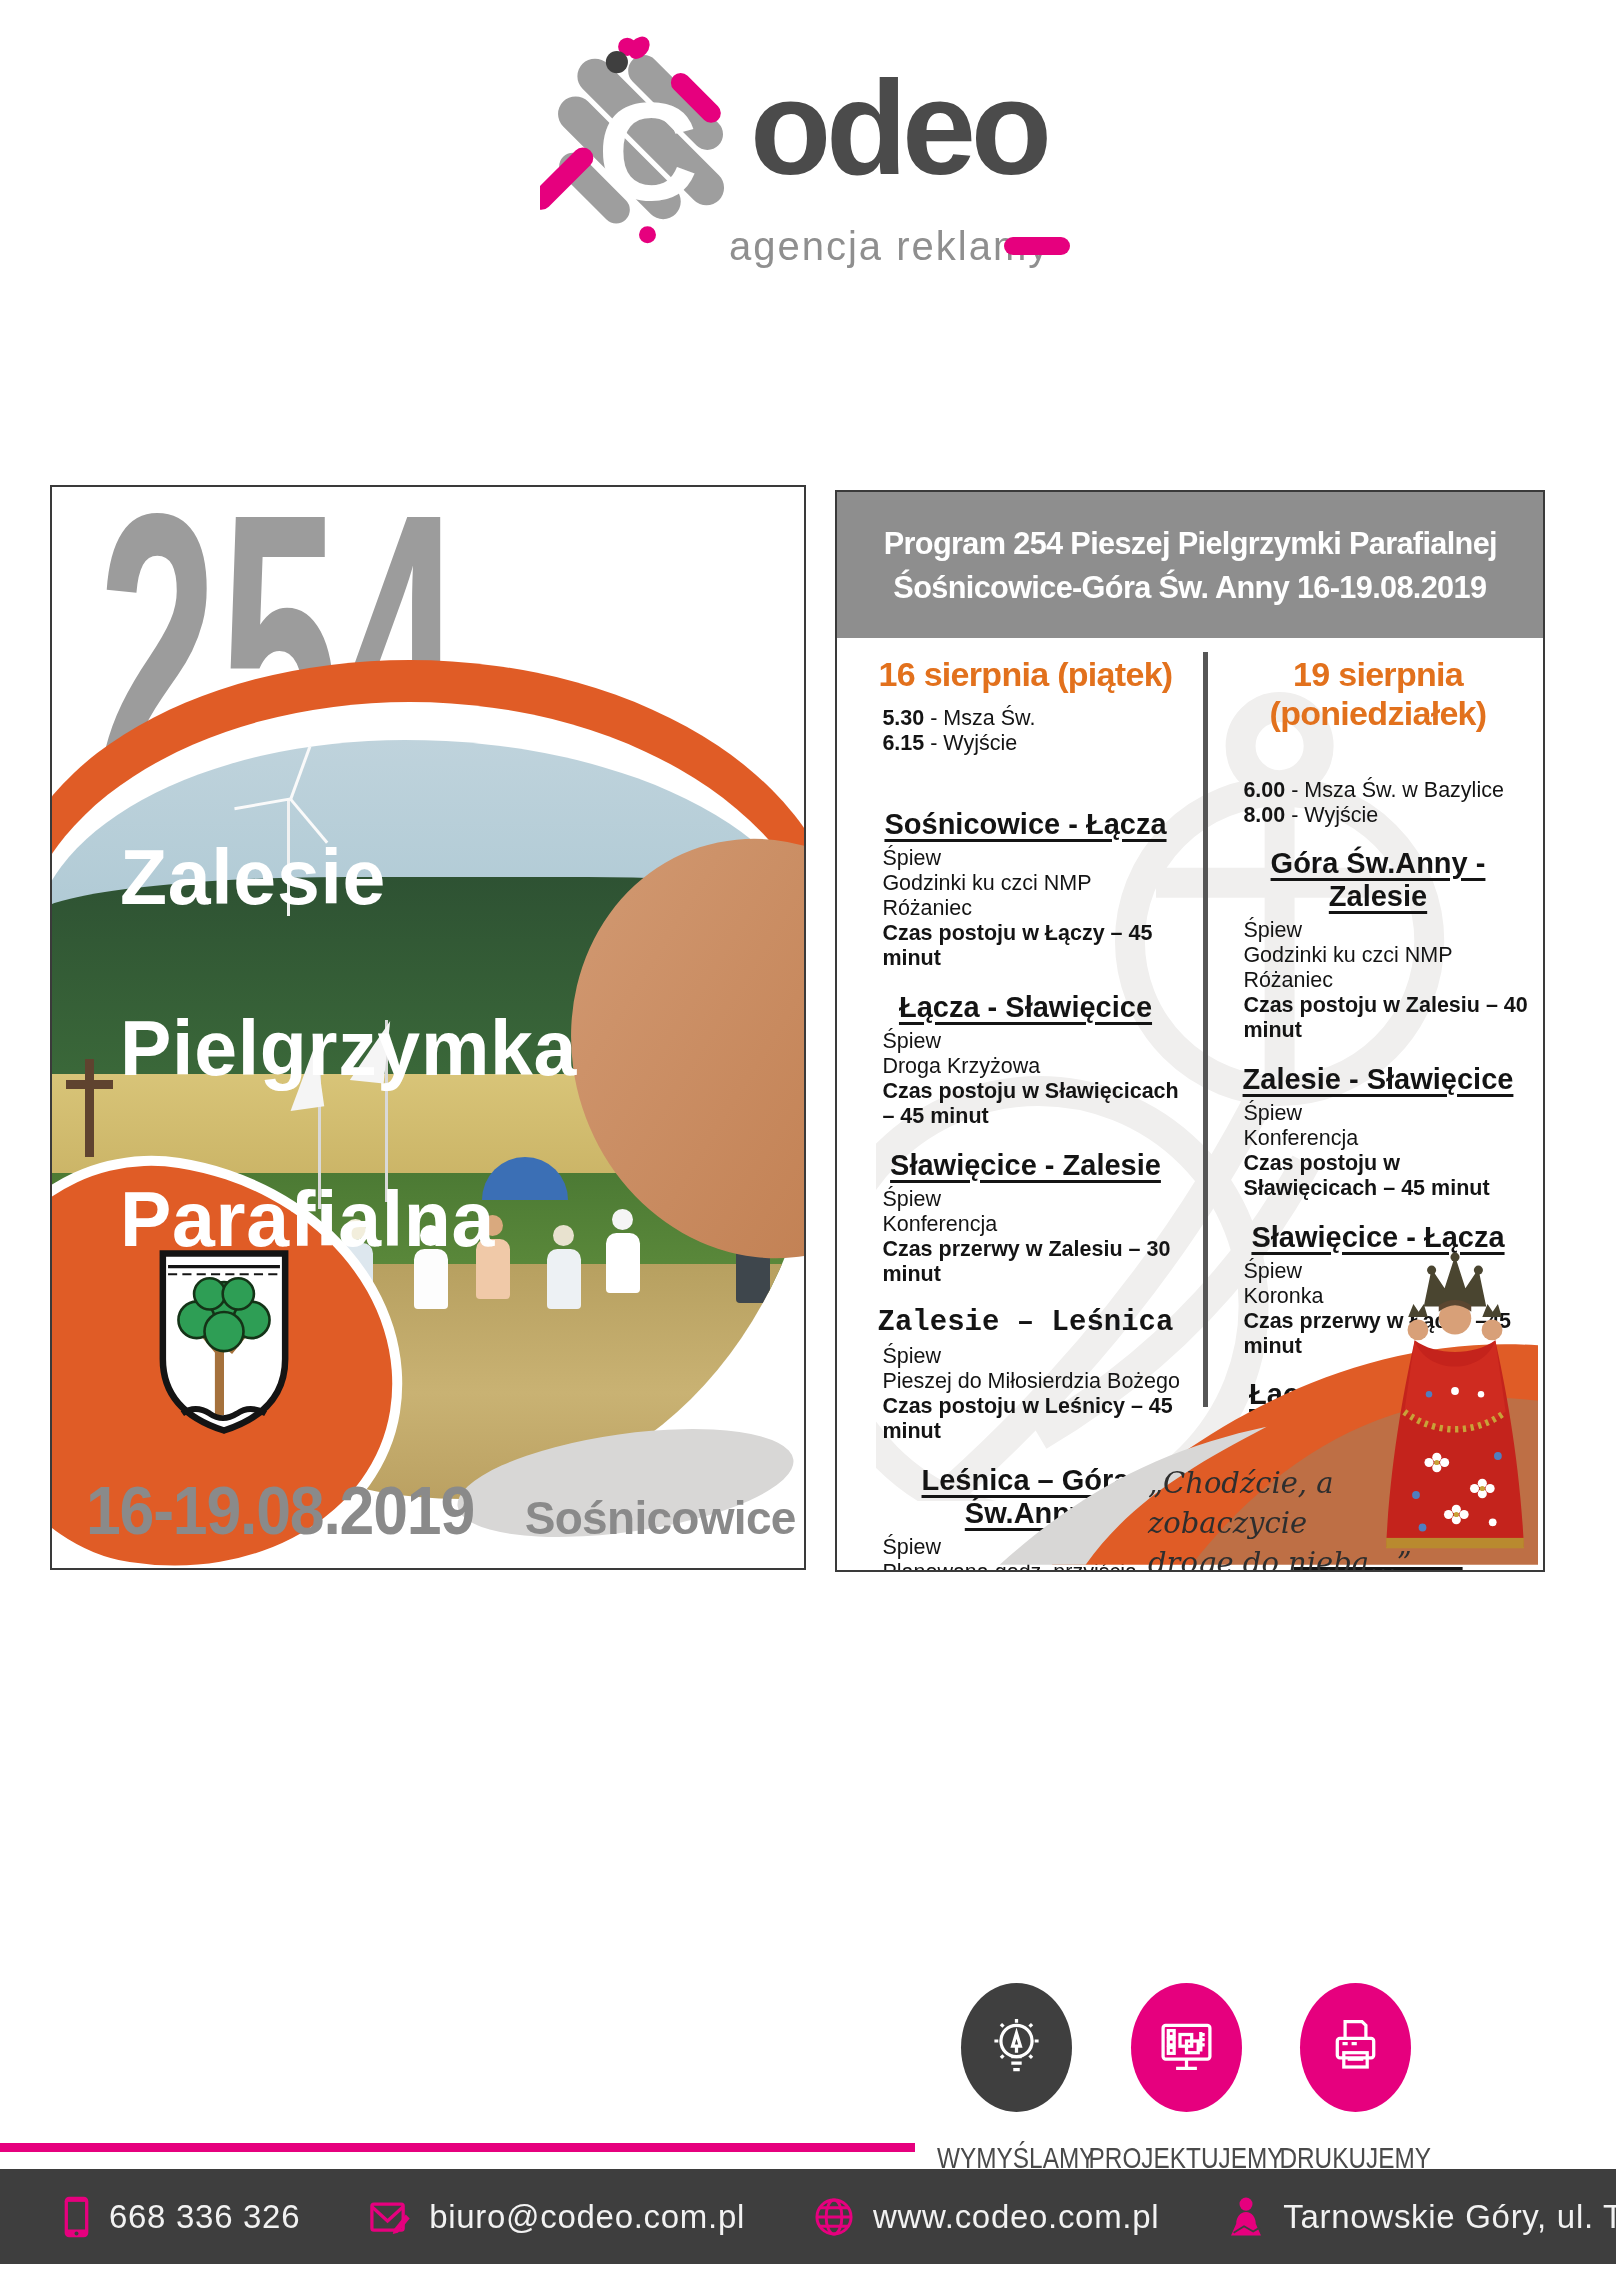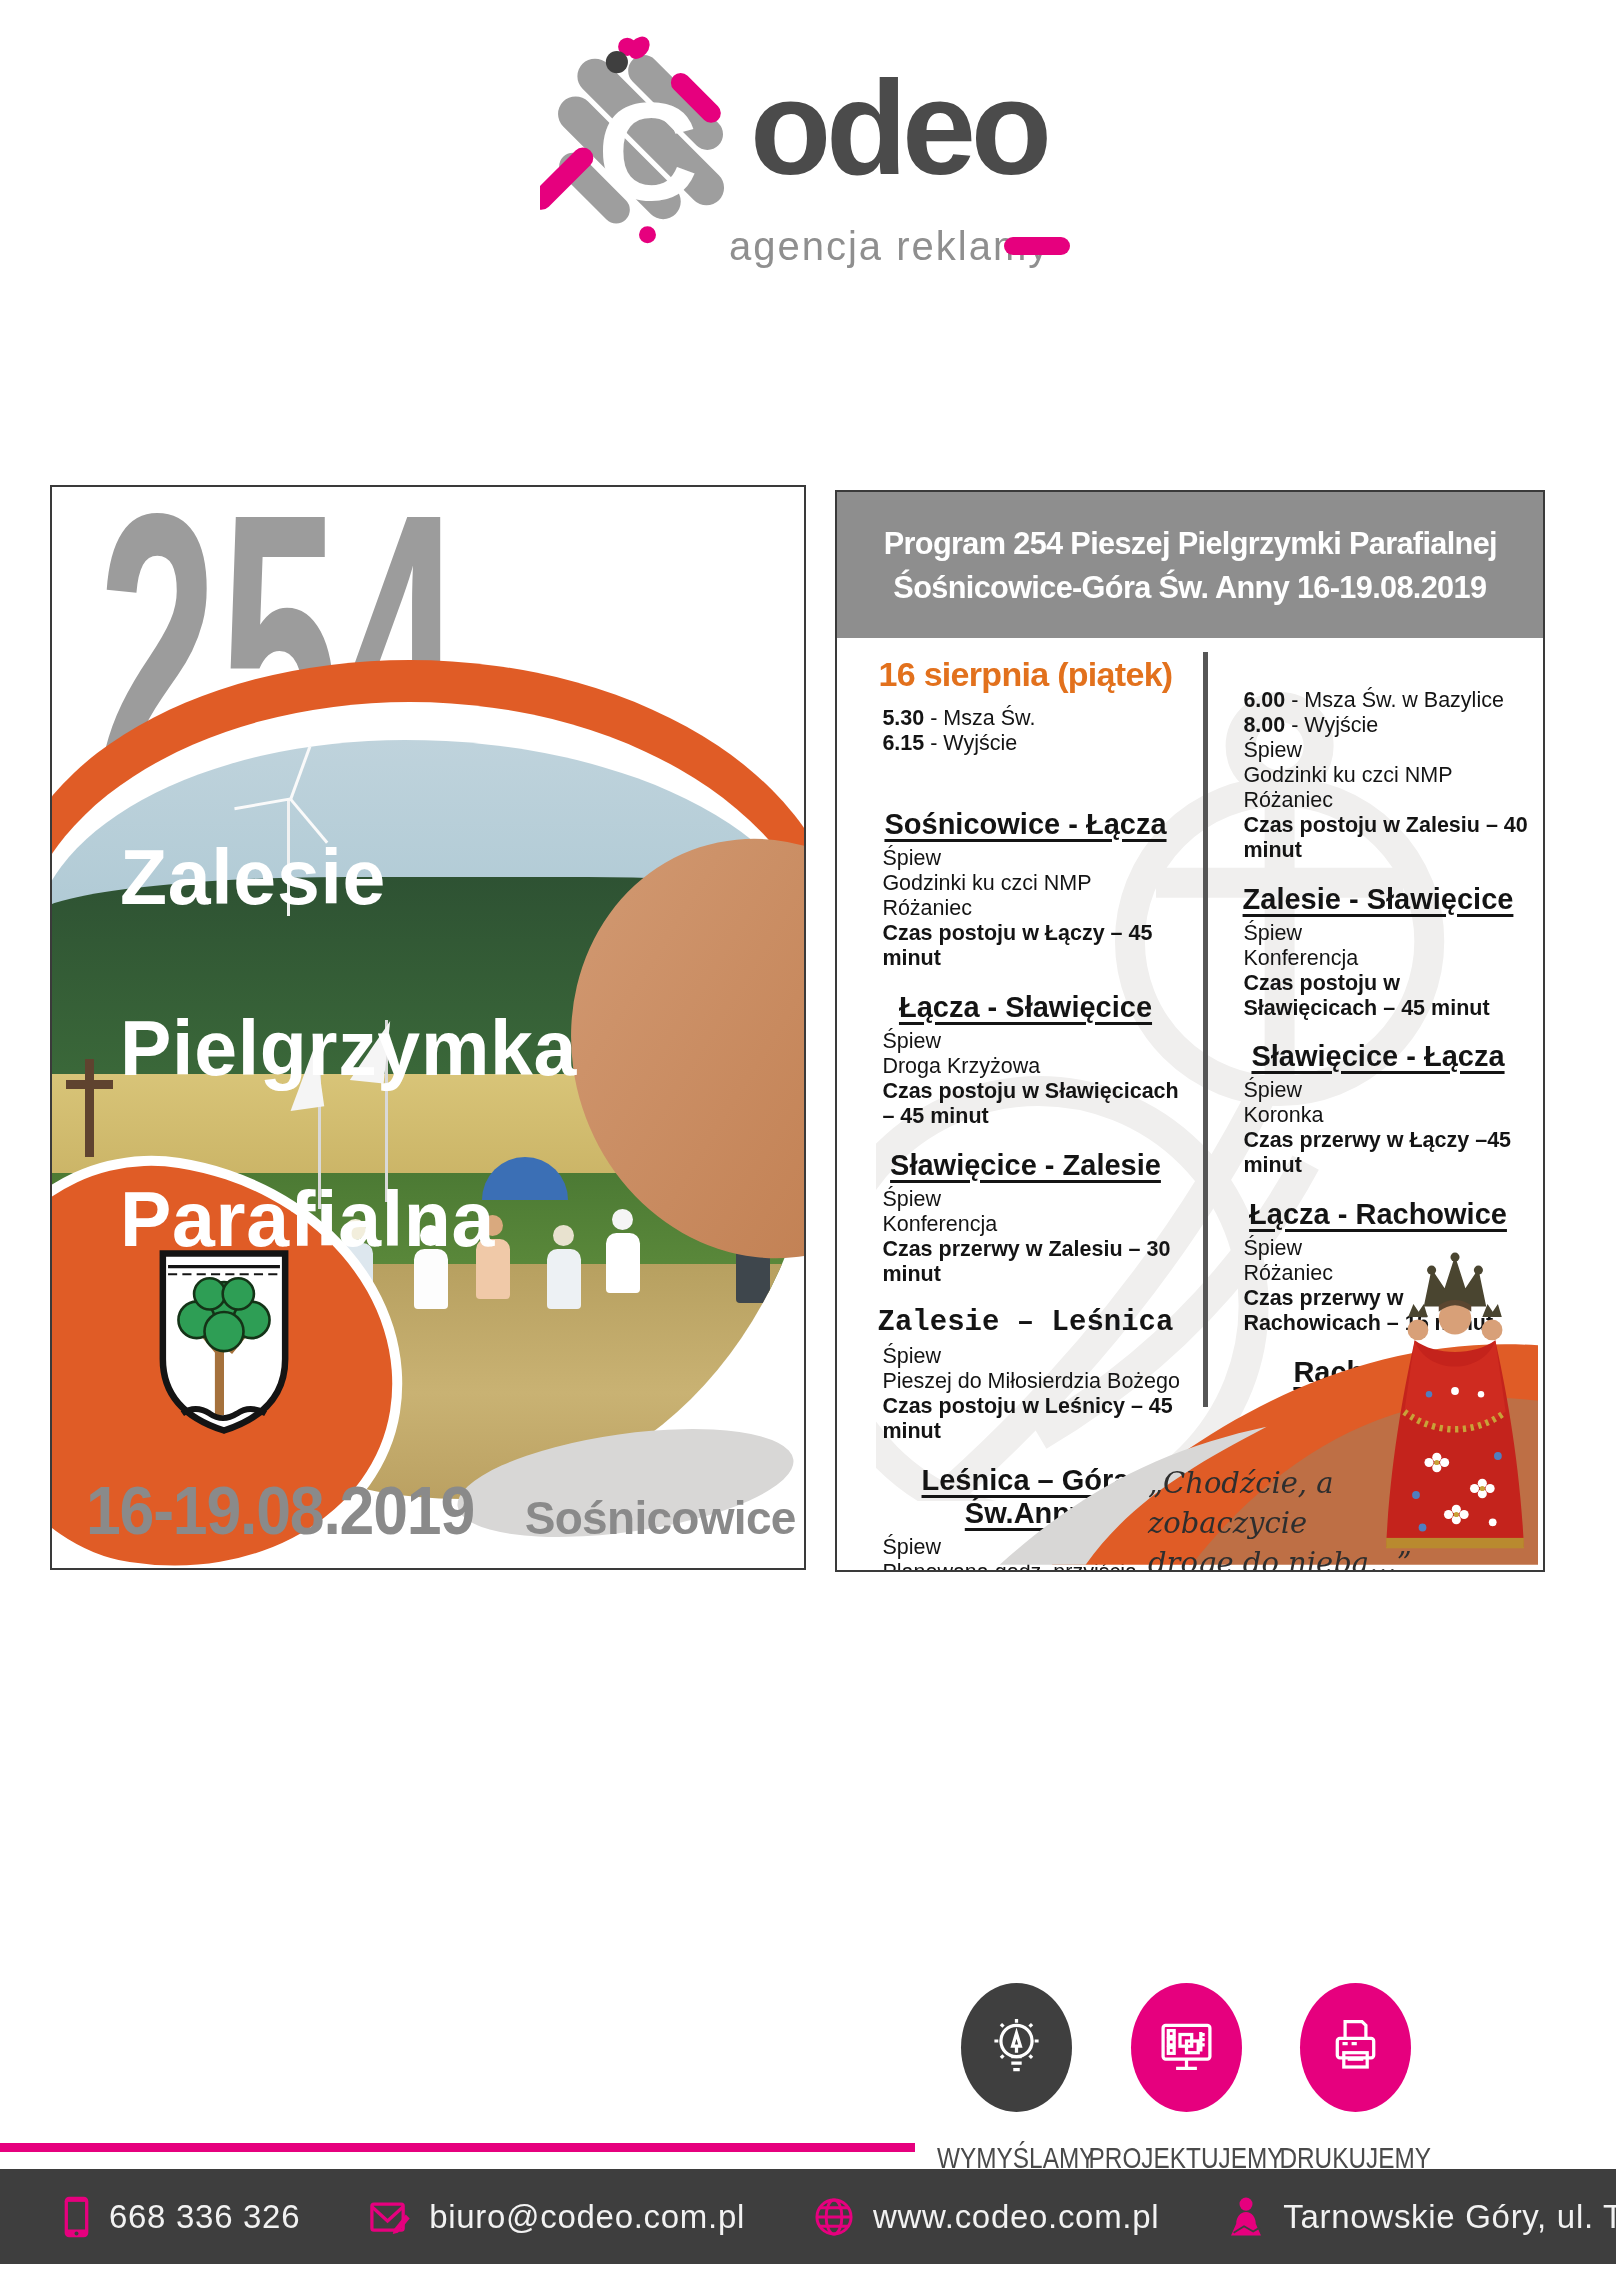--- a/index.html
+++ b/index.html
@@ -292,24 +292,26 @@
           <div class="ln">Pieszej do Miłosierdzia Bożego</div>
           <div class="ln bold">Czas postoju w Leśnicy – 45 minut</div>
           <div class="hd">Leśnica – Góra Św.Anny</div>
           <div class="ln">Śpiew</div>
           <div class="ln">Planowana godz. przyjścia 17.00</div>
           <div class="ln"><span class="tm">18.00</span> - Msza Święta w Bazylice</div>
         </div>
     </div>
 
     <div class="prog-col col2">
+      <div class="day-title">19 sierpnia (poniedziałek)</div>
       <div>
           <div class="sch-gap"></div>
           <div class="ln"><span class="tm">6.00</span> - Msza Św. w Bazylice</div>
           <div class="ln"><span class="tm">8.00</span> - Wyjście</div>
+          <div class="hd">Góra Św.Anny - Zalesie</div>
           <div class="ln">Śpiew</div>
           <div class="ln">Godzinki ku czci NMP</div>
           <div class="ln">Różaniec</div>
           <div class="ln bold">Czas postoju w Zalesiu – 40 minut</div>
           <div class="hd">Zalesie - Sławięcice</div>
           <div class="ln">Śpiew</div>
           <div class="ln">Konferencja</div>
           <div class="ln bold">Czas postoju w Sławięcicach – 45 minut</div>
           <div class="hd">Sławięcice - Łącza</div>
           <div class="ln">Śpiew</div>

